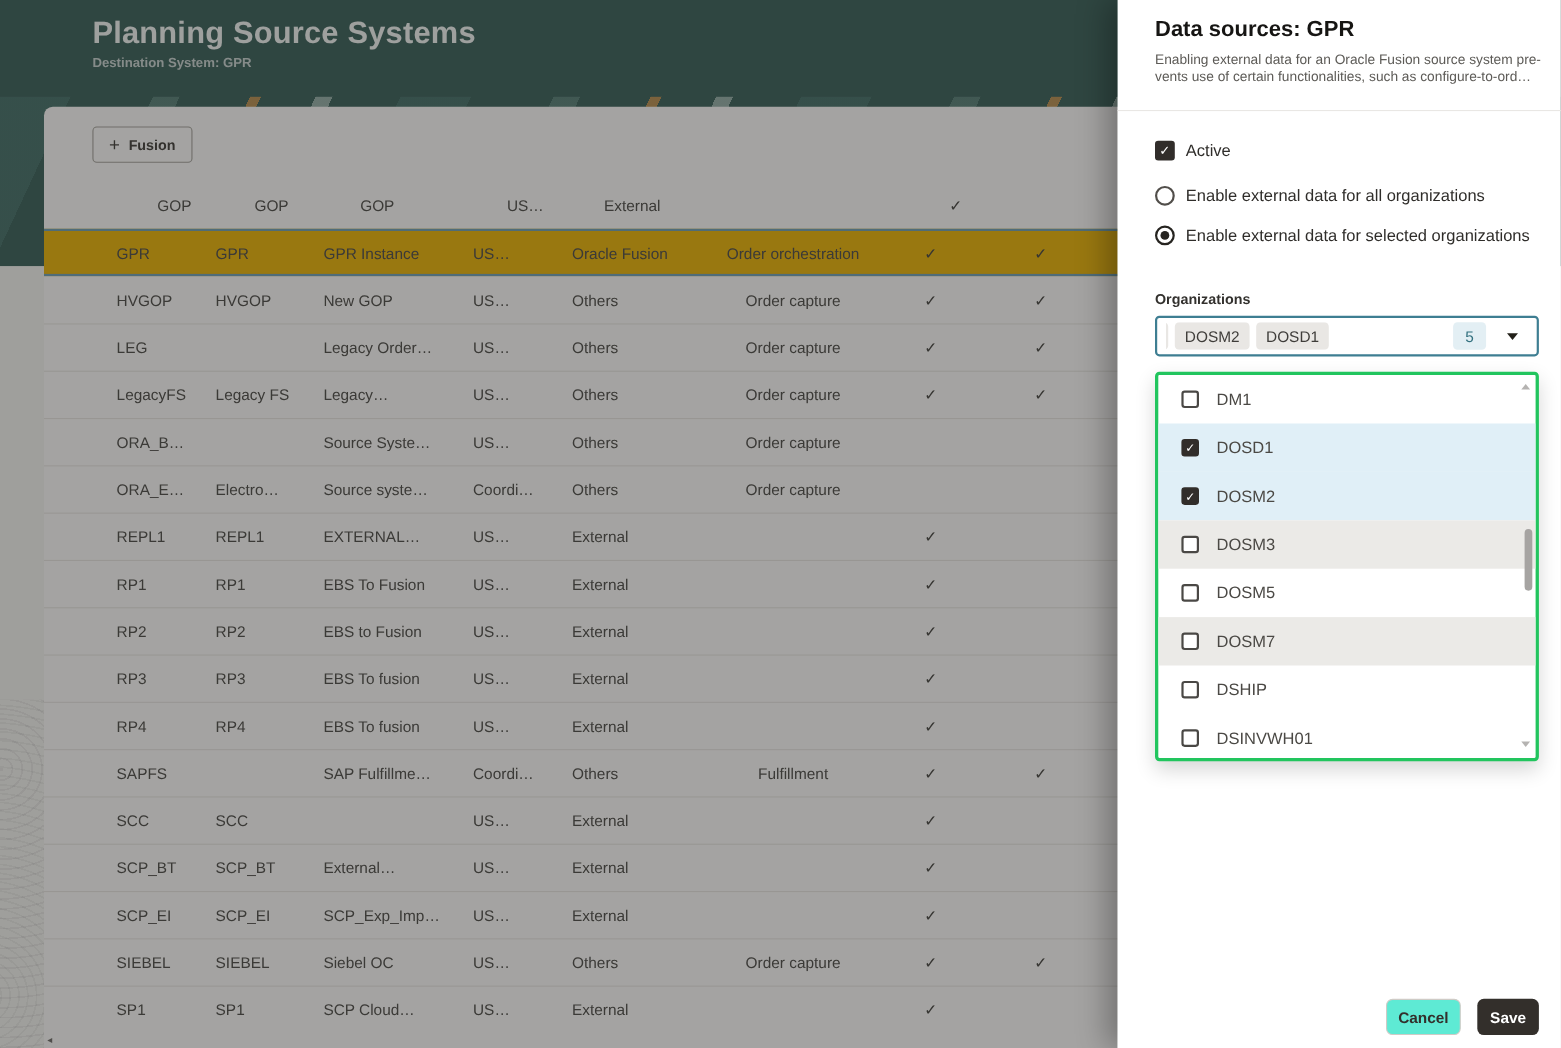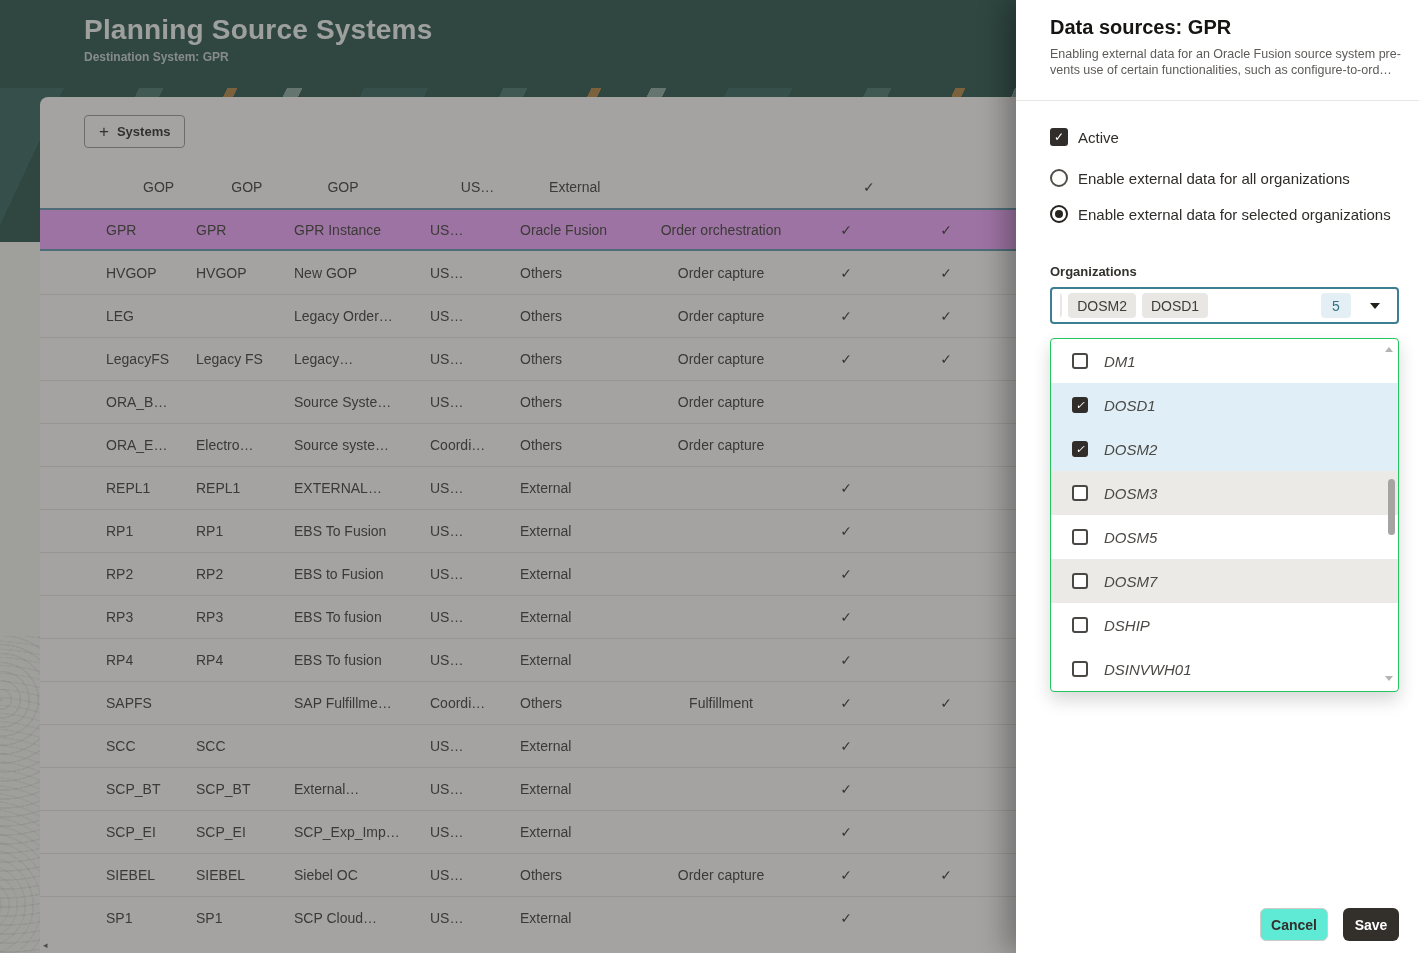--- a/index.html
+++ b/index.html
@@ -19,21 +19,21 @@
   .page-title{position:absolute;left:84px;top:14px;font-size:28px;font-weight:700;color:#f2f5f4;letter-spacing:.2px;}
   .page-subtitle{position:absolute;left:84px;top:50px;font-size:12px;font-weight:700;color:#c9d3d1;}
 
   .card{position:absolute;left:40px;top:97px;width:1360px;height:856px;background:#fcfbfa;border-radius:8px 8px 0 0;z-index:2;}
   .create-btn{position:absolute;left:44px;top:18px;height:33px;padding:0 14px;display:flex;align-items:center;gap:8px;
     background:#fcfbfa;border:1px solid #a3a09b;border-radius:4px;font-size:13px;font-weight:700;color:#403d39;cursor:pointer;font-family:inherit;}
   .create-btn .plus{font-size:17px;font-weight:400;line-height:1;}
   #table-rows{position:absolute;left:0;top:68px;width:976px;}
   .trow{display:flex;align-items:center;height:43px;font-size:14px;color:#4d4b48;border-top:1px solid #e8e5e2;box-sizing:border-box;}
   .trow:first-child{border-top:none;padding-left:37px;}
-  .trow.selected{background:#f0abfc;border-top:2px solid #6f9eb5;border-bottom:2px solid #6f9eb5;}
+  .trow.selected{background:#eab308;border-top:2px solid #6f9eb5;border-bottom:2px solid #6f9eb5;}
   .trow.selected + .trow{border-top:none;}
   .cell{overflow:hidden;white-space:nowrap;}
   .c-code{margin-left:66px;width:90px;}
   .c-name{width:98px;}
   .c-desc{width:136px;}
   .c-tz{width:90px;}
   .c-version{width:126px;}
   .c-usage{width:150px;text-align:center;}
   .c-chk{width:100px;text-align:center;color:#454340;}
   .hscroll-arrow{position:absolute;left:3px;bottom:3px;font-size:9px;color:#6f6c69;}
@@ -53,21 +53,21 @@
   .radio.checked::after{content:"";width:8px;height:8px;border-radius:50%;background:#262420;}
 
   .org-label{position:absolute;left:34px;top:264px;font-size:13px;font-weight:700;color:#33312e;}
   .org-input{position:absolute;left:34px;top:287px;width:349px;height:37px;border:2px solid #3e7e92;border-radius:4px;background:#fff;box-sizing:border-box;display:flex;align-items:center;cursor:text;}
   .chips{display:flex;align-items:center;gap:6px;overflow:hidden;margin-left:8px;margin-right:78px;flex:1;}
   .chip{background:#e9e7e4;border-radius:4px;height:25px;display:flex;align-items:center;padding:0 9px;font-size:14px;color:#3f3d3a;white-space:nowrap;cursor:pointer;}
   .chip.clipped{margin-left:-26px;}
   .count-badge{position:absolute;right:46px;top:4px;width:30px;height:25px;background:#e3eff4;border-radius:4px;display:flex;align-items:center;justify-content:center;font-size:14px;color:#33717f;}
   .caret{position:absolute;right:17px;top:14px;width:0;height:0;border-left:5px solid transparent;border-right:5px solid transparent;border-top:6px solid #222019;cursor:pointer;}
 
-  .dropdown{position:absolute;left:34px;top:338px;width:349px;height:354px;background:#fff;border:1px solid #22c55e;border-radius:4px;box-shadow:0 8px 18px rgba(0,0,0,.16);box-sizing:border-box;overflow:hidden;font-style:italic;}
+  .dropdown{position:absolute;left:34px;top:338px;width:349px;height:354px;background:#fff;border:3px solid #22c55e;border-radius:4px;box-shadow:0 8px 18px rgba(0,0,0,.16);box-sizing:border-box;overflow:hidden;}
   .opt{display:flex;align-items:center;height:44px;gap:16px;padding-left:21px;font-size:15px;color:#4b4945;cursor:pointer;}
   .opt.blue{background:#e0eff7;}
   .opt.gray{background:#ebeae7;}
   .opt .ocb{width:16px;height:16px;border:2px solid #4a4845;border-radius:3px;background:#fff;box-sizing:border-box;display:flex;align-items:center;justify-content:center;color:#fff;font-size:11px;flex:none;}
   .opt .ocb.on{background:#312d2a;border-color:#312d2a;}
   .dd-scroll-thumb{position:absolute;right:3px;top:140px;width:7px;height:56px;border-radius:4px;background:#a6a4a2;cursor:pointer;}
   .dd-arrow-up{position:absolute;right:5px;top:8px;width:0;height:0;border-left:4px solid transparent;border-right:4px solid transparent;border-bottom:5px solid #b5b3b1;cursor:pointer;}
   .dd-arrow-down{position:absolute;right:5px;bottom:10px;width:0;height:0;border-left:4px solid transparent;border-right:4px solid transparent;border-top:5px solid #b5b3b1;cursor:pointer;}
 
   .btn-cancel{position:absolute;left:244px;top:908px;width:68px;height:33px;background:#5eead4;border:1px solid #cfcbc6;border-radius:6px;font-size:14px;font-weight:700;color:#33302c;cursor:pointer;font-family:inherit;}
@@ -82,21 +82,21 @@
     <div class="hero-pattern"></div>
   </div>
   <div class="page-bg"></div>
   <div class="circles"></div>
   <div class="page-title">Planning Source Systems</div>
   <div class="page-subtitle">Destination System: GPR</div>
 
   <div class="card">
     <button class="create-btn">
       <span class="plus">+</span>
-      <span>Systems</span>
+      <span>Fusion</span>
     </button>
     <div id="table-rows">
         <div class="trow">
           <span class="cell c-code">GOP</span>
           <span class="cell c-name">GOP</span>
           <span class="cell c-desc">GOP</span>
           <span class="cell c-tz">US…</span>
           <span class="cell c-version">External</span>
           <span class="cell c-usage"></span>
           <span class="cell c-chk">✓</span>

